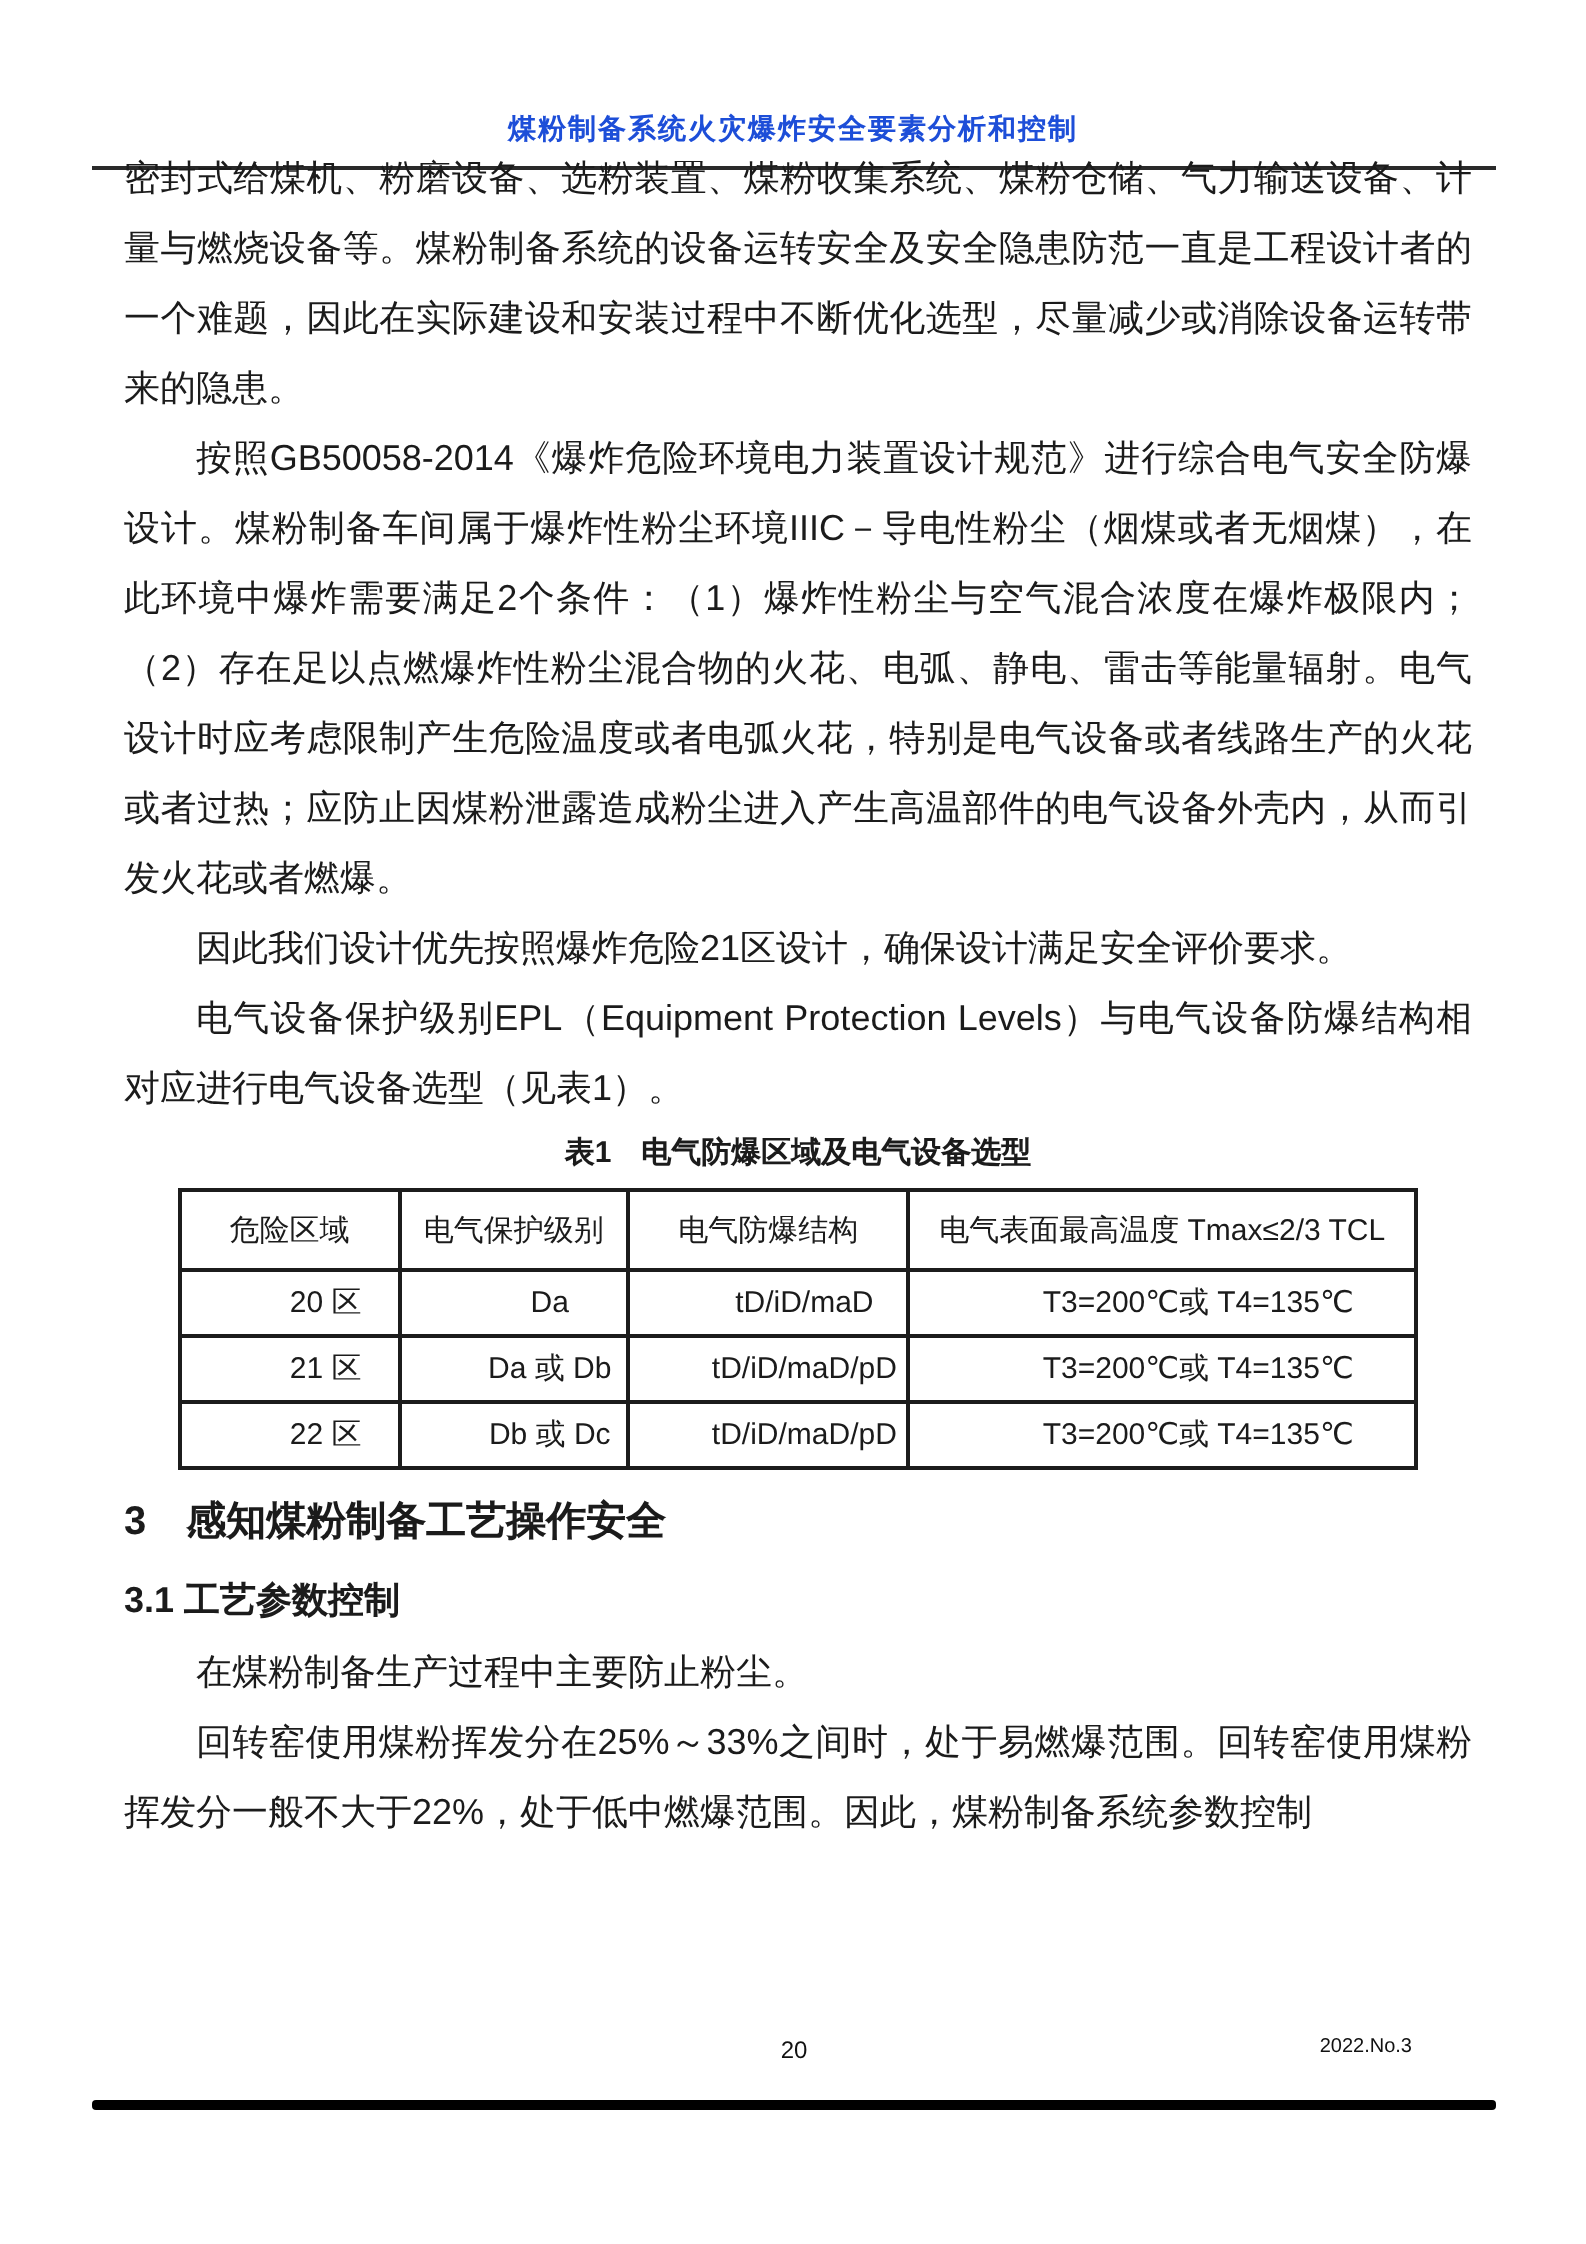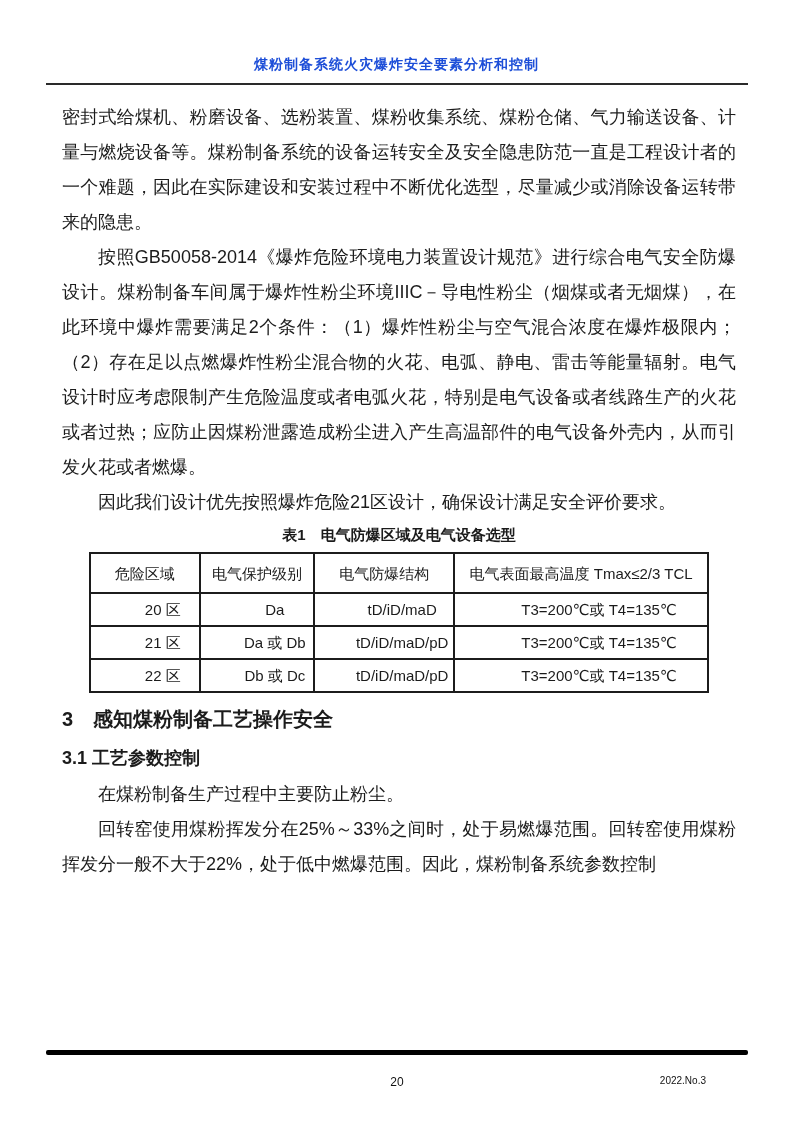--- a/index.html
+++ b/index.html
@@ -17,21 +17,21 @@
     text-align:center;
     font-size:14px; font-weight:bold;
     letter-spacing:1px;
     color:#1d4ed8;
   }
   .header-rule {
     position:absolute; top:83px; left:46px;
     width:702px; height:2px; background:#2a2a2a;
   }
   .content {
-    position:absolute; top:100px; left:62px;
+    position:absolute; top:72px; left:62px;
     width:674px;
     font-size:18px; line-height:35px;
     text-align:justify;
     color:#1b1b1b;
   }
   .content p { text-align:justify; }
   .content p.indent { text-indent:2em; }
   .table-caption {
     text-align:center; font-weight:bold;
     font-size:15px; line-height:22px;
@@ -68,21 +68,21 @@
     line-height:38px;
     text-align:left;
   }
   .footer-rule {
     position:absolute; top:1050px; left:46px;
     width:702px; height:5px;
     background:#000;
     border-radius:2px;
   }
   .footer-row {
-    position:absolute; top:1075px; left:46px;
+    position:absolute; top:1018px; left:46px;
     width:702px; height:22px;
     font-size:12px; color:#111;
   }
   .footer-page {
     position:absolute; left:0; width:100%;
     text-align:center;
   }
   .footer-issue {
     position:absolute; right:42px; top:0;
     font-size:10px;
@@ -93,20 +93,21 @@
 
 <div class="page">
 
   <div class="header-title">煤粉制备系统火灾爆炸安全要素分析和控制</div>
   <div class="header-rule"></div>
 
   <div class="content">
     <p>密封式给煤机、粉磨设备、选粉装置、煤粉收集系统、煤粉仓储、气力输送设备、计量与燃烧设备等。煤粉制备系统的设备运转安全及安全隐患防范一直是工程设计者的一个难题，因此在实际建设和安装过程中不断优化选型，尽量减少或消除设备运转带来的隐患。</p>
     <p class="indent">按照GB50058-2014《爆炸危险环境电力装置设计规范》进行综合电气安全防爆设计。煤粉制备车间属于爆炸性粉尘环境IIIC－导电性粉尘（烟煤或者无烟煤），在此环境中爆炸需要满足2个条件：（1）爆炸性粉尘与空气混合浓度在爆炸极限内；（2）存在足以点燃爆炸性粉尘混合物的火花、电弧、静电、雷击等能量辐射。电气设计时应考虑限制产生危险温度或者电弧火花，特别是电气设备或者线路生产的火花或者过热；应防止因煤粉泄露造成粉尘进入产生高温部件的电气设备外壳内，从而引发火花或者燃爆。</p>
     <p class="indent">因此我们设计优先按照爆炸危险21区设计，确保设计满足安全评价要求。</p>
+    <p class="indent">电气设备保护级别EPL（Equipment Protection Levels）与电气设备防爆结构相对应进行电气设备选型（见表1）。</p>
 
     <div class="table-caption">表1　电气防爆区域及电气设备选型</div>
 
     <table class="spec">
       <thead>
         <tr>
           <th class="col1">危险区域</th>
           <th class="col2">电气保护级别</th>
           <th class="col3">电气防爆结构</th>
           <th class="col4">电气表面最高温度 Tmax≤2/3 TCL</th>

